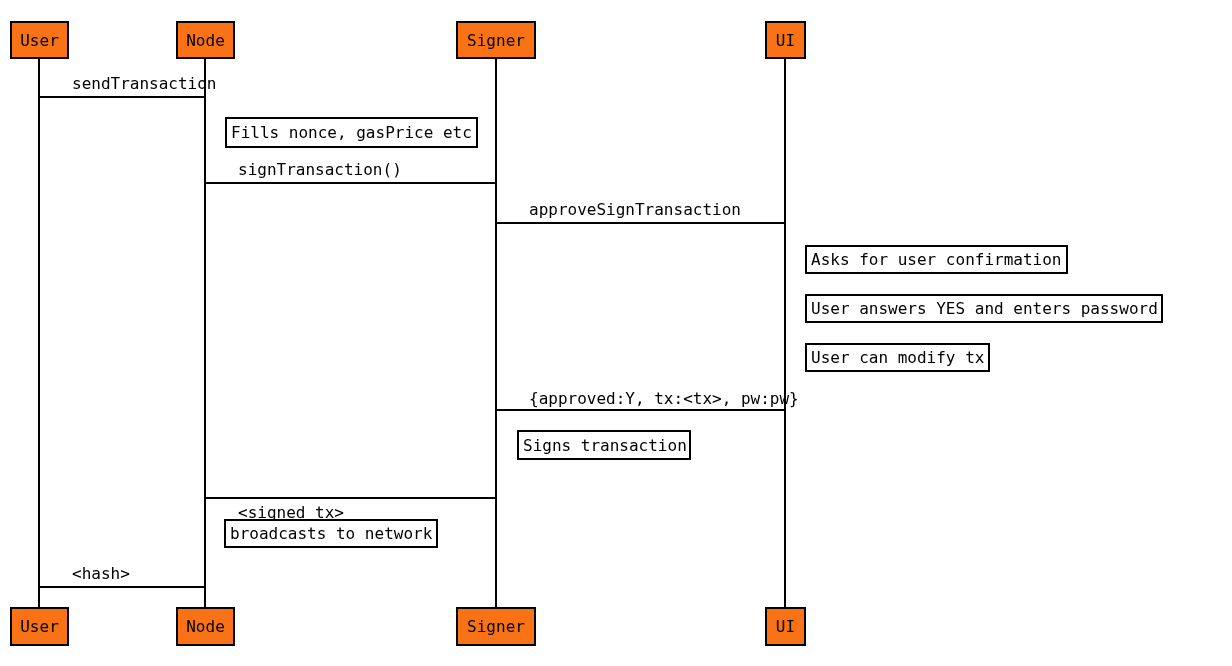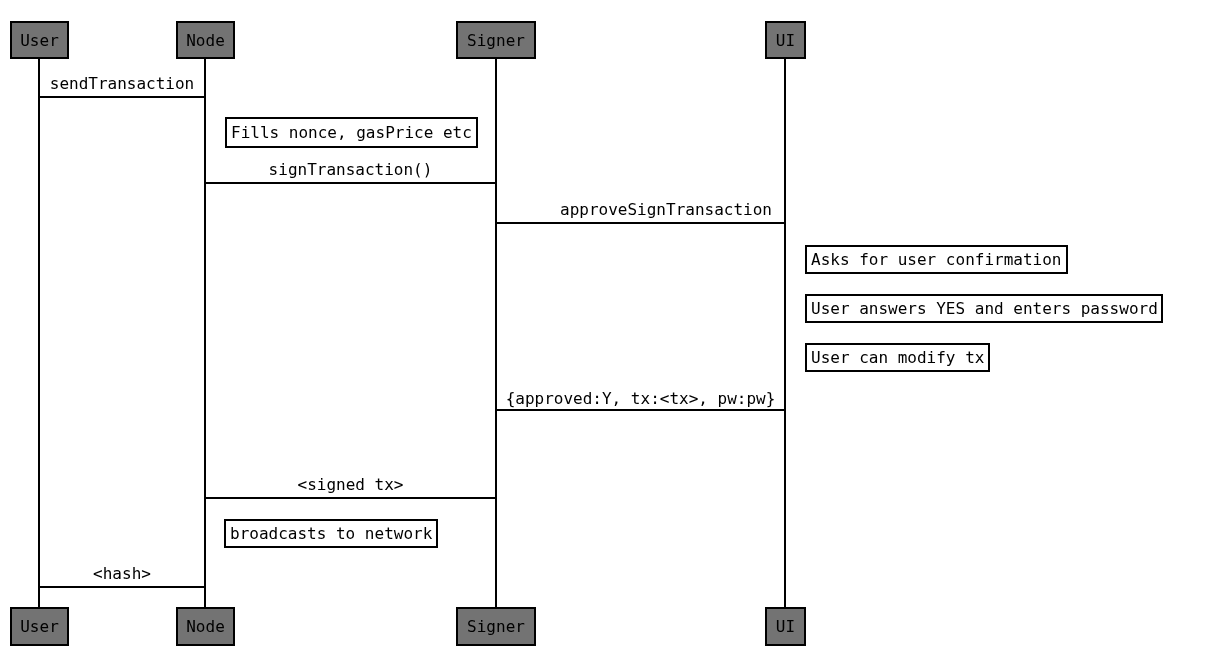--- a/index.html
+++ b/index.html
@@ -13,21 +13,21 @@
     position: relative;
     width: 1232px;
     height: 666px;
     background: #ffffff;
     overflow: hidden;
   }
   .pbox {
     position: absolute;
     box-sizing: border-box;
     border: 2px solid #000;
-    background: #737373;
+    background: #f97316;
     display: flex;
     align-items: center;
     justify-content: center;
     font-size: 16px;
     white-space: pre;
   }
   .lifeline {
     position: absolute;
     top: 59px;
     width: 2px;
@@ -37,22 +37,22 @@
   .mline {
     position: absolute;
     height: 2px;
     background: #000;
   }
   .mlabel {
     position: absolute;
     height: 19px;
     line-height: 19px;
     font-size: 16px;
-    text-align: center;
     white-space: pre;
+    margin-left: 33px;
   }
   .note {
     position: absolute;
     box-sizing: border-box;
     border: 2px solid #000;
     background: #fff;
     font-size: 16px;
     display: flex;
     align-items: center;
     padding-left: 4px;
@@ -91,22 +91,23 @@
   <div class="mlabel" style="left:496px; top:200px; width:340px">approveSignTransaction</div>
   <div class="mline" style="left:496px; top:222px; width:289px"></div>
 
   <div class="note" style="left:805px; top:294px; width:358px; height:29px">User answers YES and enters password</div>
   <div class="note" style="left:805px; top:245px; width:263px; height:29px">Asks for user confirmation</div>
   <div class="note" style="left:805px; top:343px; width:185px; height:29px">User can modify tx</div>
 
   <div class="mlabel" style="left:496px; top:389px; width:289px">{approved:Y, tx:&lt;tx&gt;, pw:pw}</div>
   <div class="mline" style="left:496px; top:409px; width:289px"></div>
 
+  <div class="note" style="left:517px; top:430px; width:174px; height:30px">Signs transaction</div>
 
-  <div class="mlabel" style="left:205px; top:475px; width:291px">&lt;signed tx&gt;</div>
+  <div class="mlabel" style="left:205px; top:503px; width:291px">&lt;signed tx&gt;</div>
   <div class="mline" style="left:205px; top:497px; width:291px"></div>
 
   <div class="note" style="left:224px; top:519px; width:214px; height:29px">broadcasts to network</div>
 
   <div class="mlabel" style="left:39px; top:564px; width:166px">&lt;hash&gt;</div>
   <div class="mline" style="left:39px; top:586px; width:166px"></div>
 
 </div>
 
 </body></html>

